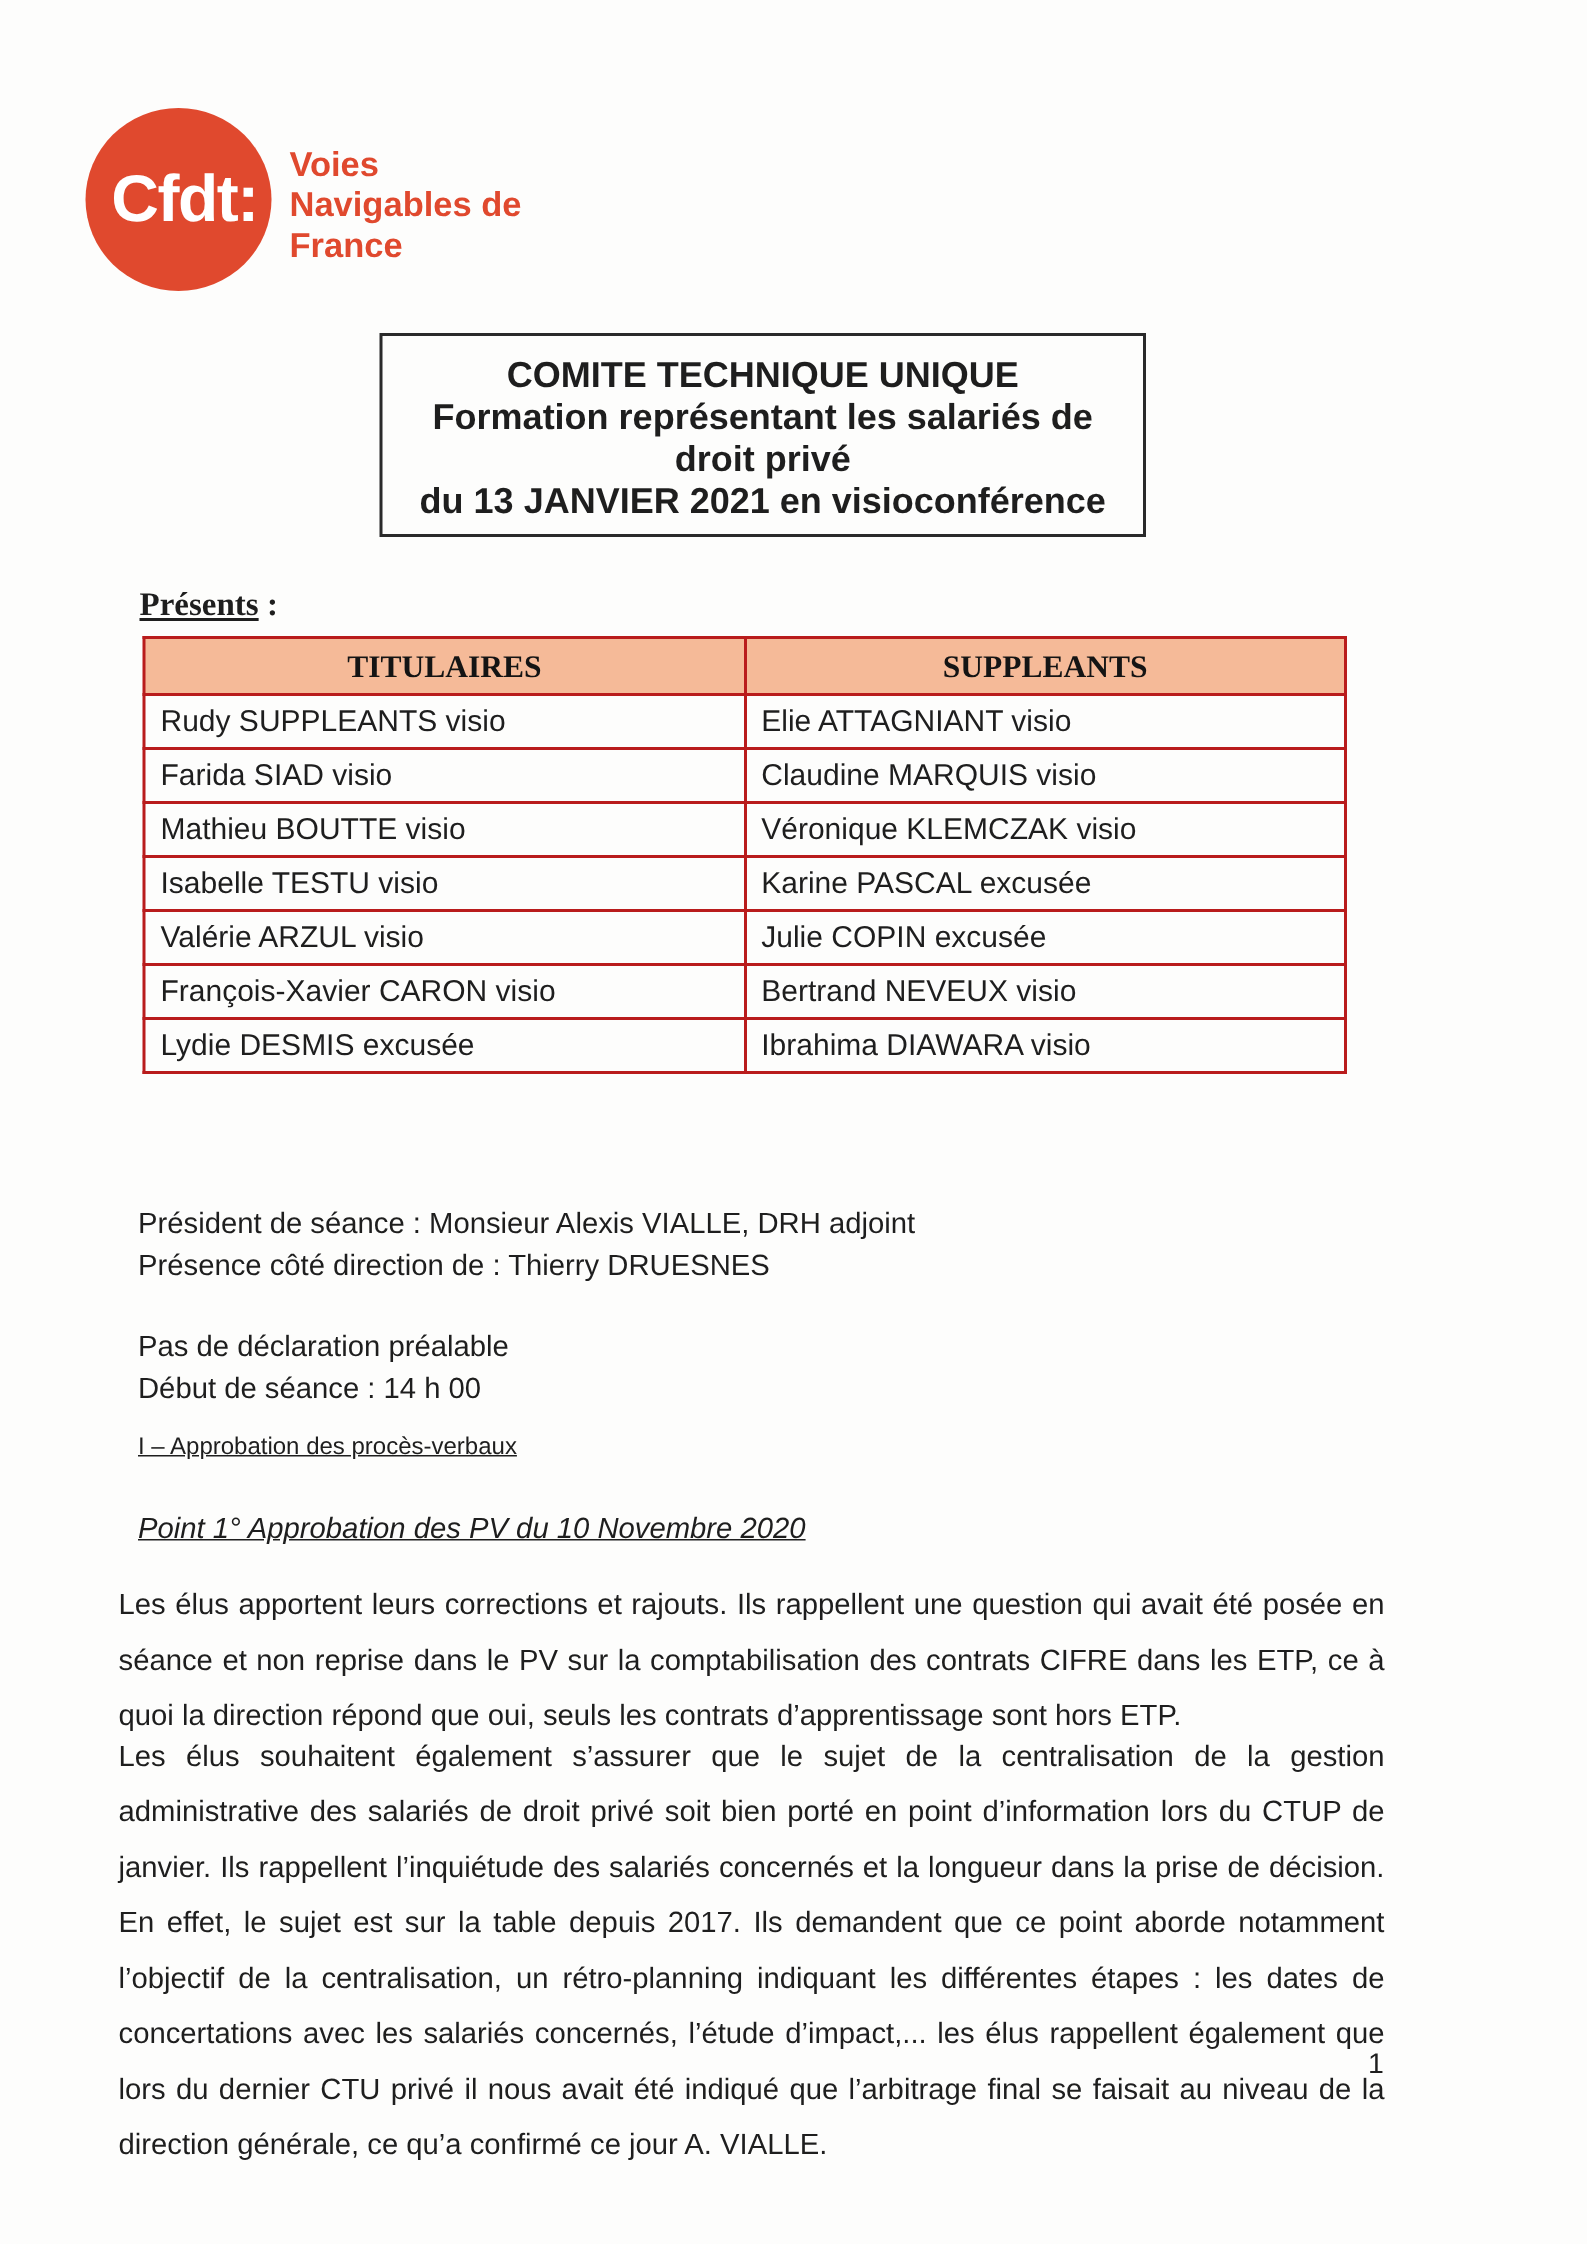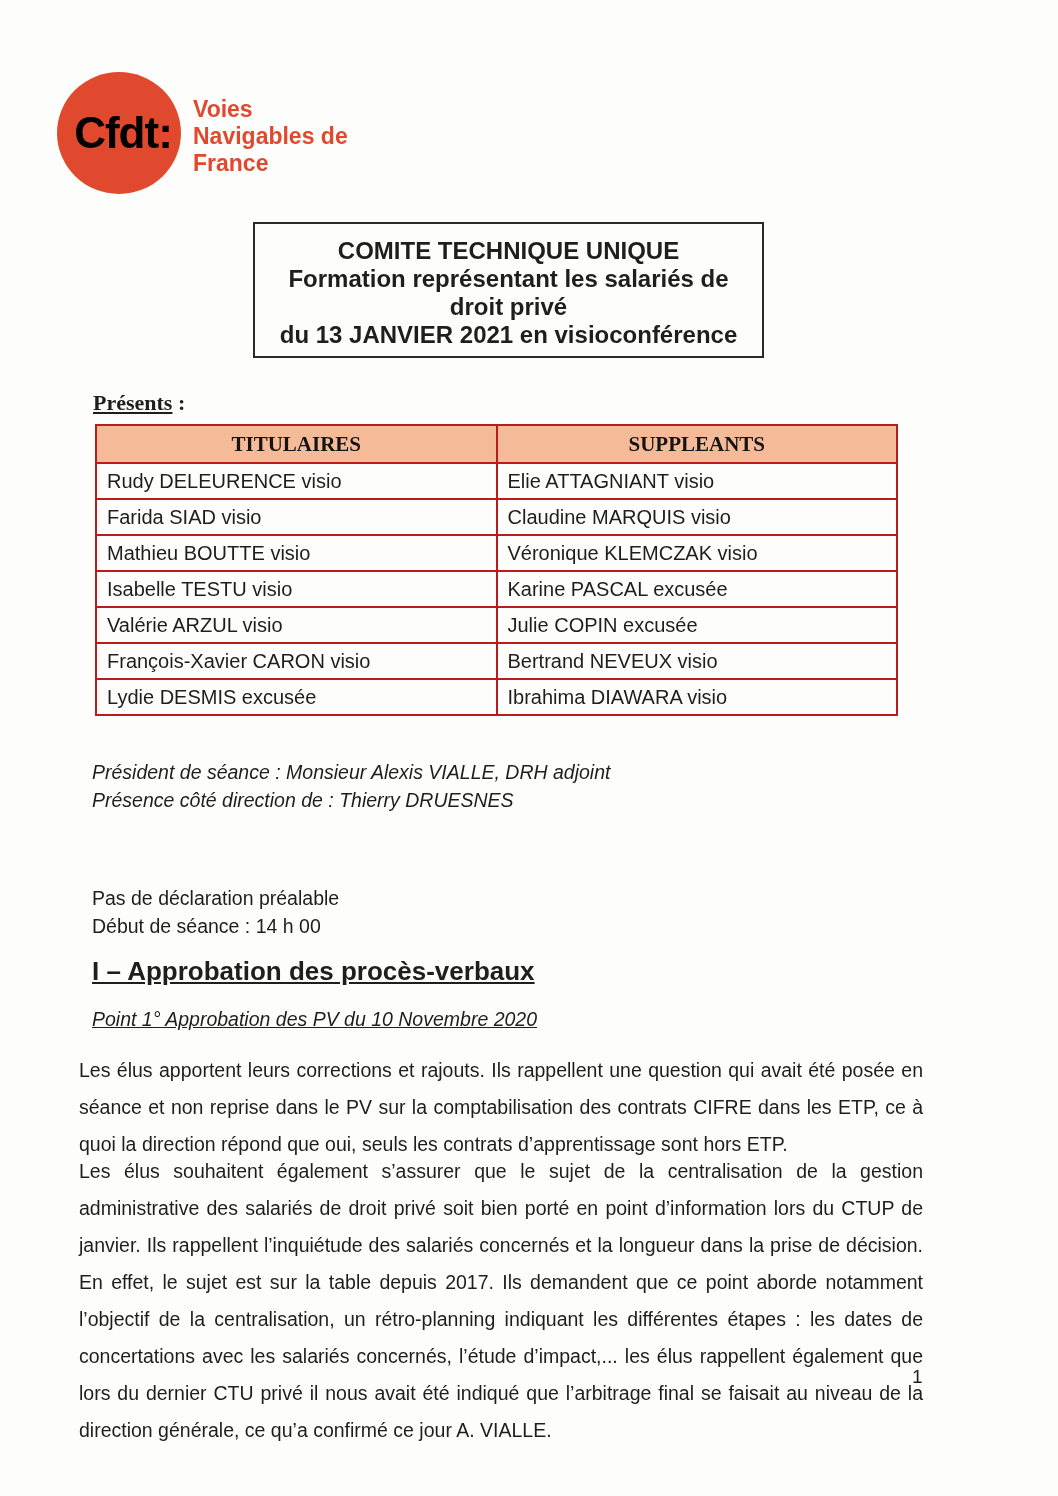--- a/index.html
+++ b/index.html
@@ -30,21 +30,21 @@
   .logo-circle {
     width: 124px;
     height: 122px;
     border-radius: 50%;
     background: var(--brand, #E0492E);
     display: flex;
     align-items: center;
     justify-content: center;
   }
   .logo-circle .logo-text {
-    color: #000000;
+    color: #ffffff;
     font-weight: bold;
     font-size: 44px;
     letter-spacing: -1px;
     transform: translateX(4px);
   }
   .logo-org {
     margin-left: 12px;
     margin-top: 24px;
     color: var(--brand, #E0492E);
     font-weight: bold;
@@ -123,22 +123,22 @@
     position: absolute;
     left: 79px;
     width: 844px;
     font-size: 19.5px;
     line-height: 37px;
     text-align: justify;
   }
   .sec-heading {
     position: absolute;
     left: 92px;
-    font-size: 26px;
-    font-weight: bold;
+    font-size: 16px;
+    font-weight: normal;
     text-decoration: underline;
     text-align: right;
   }
   .point-heading {
     position: absolute;
     left: 92px;
     font-size: 19.5px;
     font-style: italic;
     text-decoration: underline;
   }
@@ -175,21 +175,21 @@
 
   <table class="att-table">
     <thead>
       <tr>
         <th>TITULAIRES</th>
         <th>SUPPLEANTS</th>
       </tr>
     </thead>
     <tbody>
       <tr>
-        <td>Rudy DELEURENCE visio</td>
+        <td>Rudy SUPPLEANTS visio</td>
         <td>Elie ATTAGNIANT visio</td>
       </tr>
       <tr>
         <td>Farida SIAD visio</td>
         <td>Claudine MARQUIS visio</td>
       </tr>
       <tr>
         <td>Mathieu BOUTTE visio</td>
         <td>Véronique KLEMCZAK visio</td>
       </tr>
@@ -205,21 +205,21 @@
         <td>François-Xavier CARON visio</td>
         <td>Bertrand NEVEUX visio</td>
       </tr>
       <tr>
         <td>Lydie DESMIS excusée</td>
         <td>Ibrahima DIAWARA visio</td>
       </tr>
     </tbody>
   </table>
 
-  <div class="textblock" style="top: 758px; font-style: italic;">
+  <div class="textblock" style="top: 802px;">
     <div>Président de séance : Monsieur Alexis VIALLE, DRH adjoint</div>
     <div>Présence côté direction de : Thierry DRUESNES</div>
   </div>
 
   <div class="textblock" style="top: 884px;">
     <div>Pas de déclaration préalable</div>
     <div>Début de séance : 14 h 00</div>
   </div>
 
   <div class="sec-heading" style="top: 956px;">I – Approbation des procès-verbaux</div>

